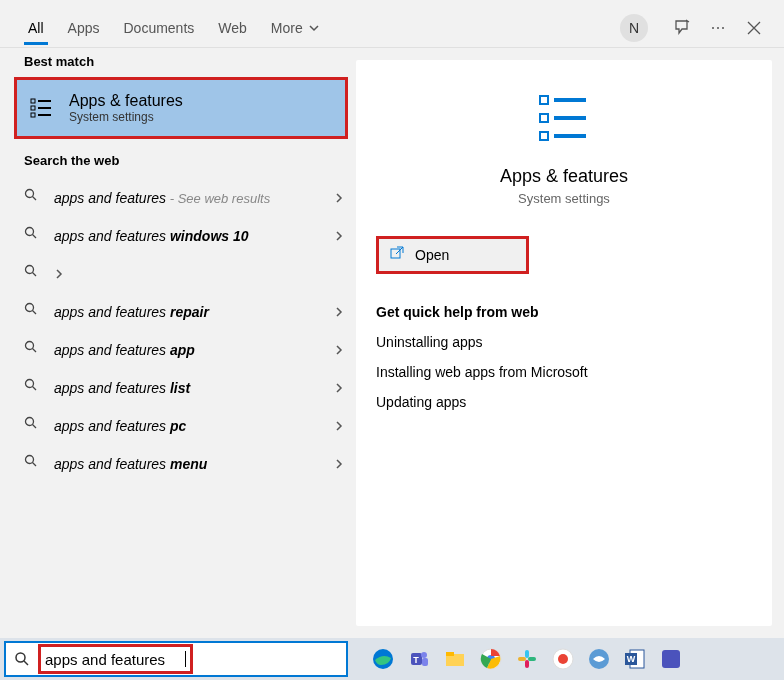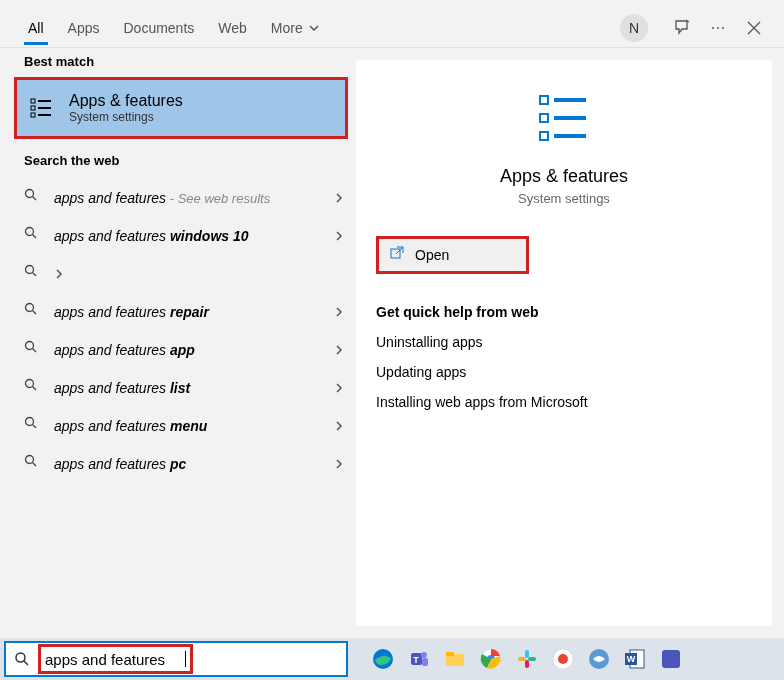--- a/index.html
+++ b/index.html
@@ -203,35 +203,35 @@
               </svg>
     </span>
           </div>
           <div class="web-item">
     <span class="web-icon">
       <svg width="14" height="14" viewBox="0 0 14 14">
                 <circle cx="5.5" cy="5.5" r="4" fill="none" stroke="#444" stroke-width="1.3"></circle>
                 <line x1="8.5" y1="8.5" x2="12" y2="12" stroke="#444" stroke-width="1.3"></line>
               </svg>
     </span>
+    <span class="web-text">apps and features <span class="bold">pc</span></span>
+    <span class="web-arrow">
+      <svg width="10" height="10" viewBox="0 0 10 10">
+                <path d="M3 1 L7 5 L3 9" stroke="#555" fill="none" stroke-width="1.5"></path>
+              </svg>
+    </span>
+          </div>
+          <div class="web-item">
+    <span class="web-icon">
+      <svg width="14" height="14" viewBox="0 0 14 14">
+                <circle cx="5.5" cy="5.5" r="4" fill="none" stroke="#444" stroke-width="1.3"></circle>
+                <line x1="8.5" y1="8.5" x2="12" y2="12" stroke="#444" stroke-width="1.3"></line>
+              </svg>
+    </span>
     <span class="web-text">apps and features <span class="bold">menu</span></span>
-    <span class="web-arrow">
-      <svg width="10" height="10" viewBox="0 0 10 10">
-                <path d="M3 1 L7 5 L3 9" stroke="#555" fill="none" stroke-width="1.5"></path>
-              </svg>
-    </span>
-          </div>
-          <div class="web-item">
-    <span class="web-icon">
-      <svg width="14" height="14" viewBox="0 0 14 14">
-                <circle cx="5.5" cy="5.5" r="4" fill="none" stroke="#444" stroke-width="1.3"></circle>
-                <line x1="8.5" y1="8.5" x2="12" y2="12" stroke="#444" stroke-width="1.3"></line>
-              </svg>
-    </span>
-    <span class="web-text">apps and features <span class="bold">pc</span></span>
     <span class="web-arrow">
       <svg width="10" height="10" viewBox="0 0 10 10">
                 <path d="M3 1 L7 5 L3 9" stroke="#555" fill="none" stroke-width="1.5"></path>
               </svg>
     </span>
           </div>
         </div>
     </div>
 
     <div class="right-pane">
@@ -254,22 +254,22 @@
               <rect x="2" y="4" width="9" height="9" fill="none" stroke="#0078d4"></rect>
               <path d="M8 2 L14 2 L14 8 M14 2 L7 9" stroke="#0078d4" fill="none"></path>
             </svg>
         </span>
         <span class="open-btn-label">Open</span>
       </div>
 
       <div class="help-label">Get quick help from web</div>
       <div id="help-items">
           <div class="help-item">Uninstalling apps</div>
+          <div class="help-item">Installing web apps from Microsoft</div>
           <div class="help-item">Updating apps</div>
-          <div class="help-item">Installing web apps from Microsoft</div>
         </div>
     </div>
   </div>
 </div>
 
 <div class="taskbar">
   <div class="search-box">
     <svg width="16" height="16" viewBox="0 0 16 16">
         <circle cx="6.5" cy="6.5" r="4.5" fill="none" stroke="#333" stroke-width="1.5"></circle>
         <line x1="10" y1="10" x2="14" y2="14" stroke="#333" stroke-width="1.5"></line>

